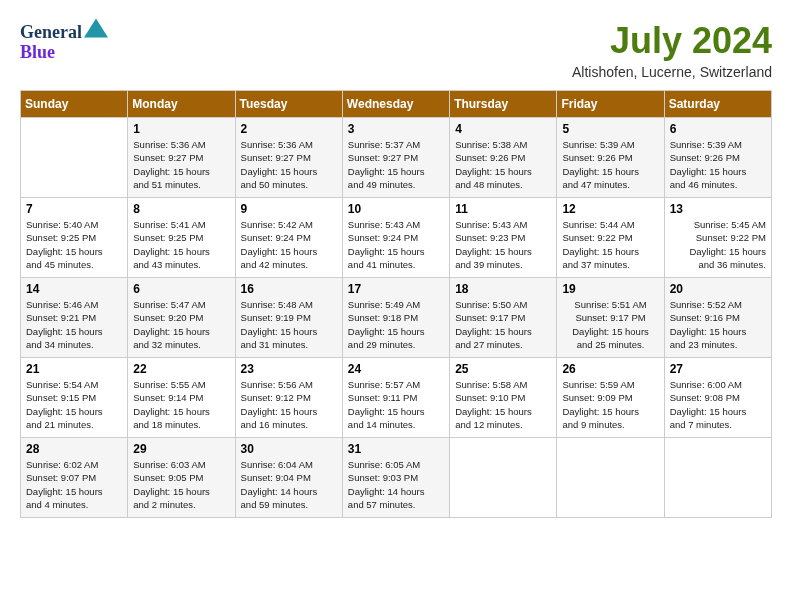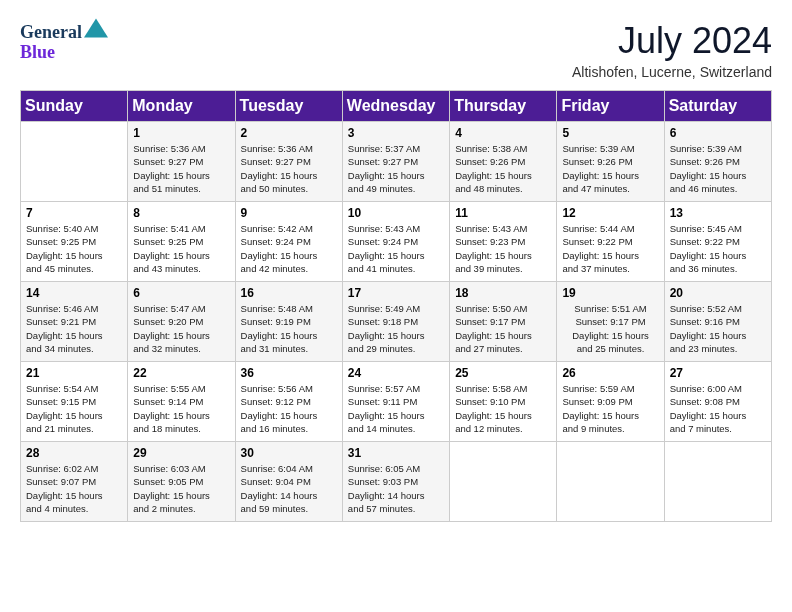--- a/index.html
+++ b/index.html
@@ -34,39 +34,39 @@
       width: 24px;
       height: 20px;
       margin-left: 2px;
       margin-top: -2px;
     }
     .title-area {
       text-align: right;
     }
     .month-title {
       font-size: 36px;
-      font-weight: normal;
-      color: #0f172a;
+      font-weight: bold;
+      color: #4d7c0f;
     }
     .location {
       font-size: 14px;
       color: #333;
       margin-top: 2px;
     }
     table {
       width: 100%;
       border-collapse: collapse;
       font-size: 10.5px;
     }
     thead th {
-      background-color: #4c1d95;
+      background-color: #a16207;
       color: #fff;
       padding: 6px 4px;
       text-align: left;
-      font-size: 16px;
+      font-size: 12px;
       border: 1px solid #ccc;
     }
     td {
       border: 1px solid #ccc;
       padding: 4px 5px;
       vertical-align: top;
       width: calc(100% / 7);
       height: 80px;
       background: #fff;
     }
@@ -203,21 +203,21 @@
         </td>
         <td>
           <span class="day-number">12</span>
           <div class="day-info" style="white-space: pre-line;">Sunrise: 5:44 AM
 Sunset: 9:22 PM
 Daylight: 15 hours
 and 37 minutes.</div>
         </td>
         <td>
           <span class="day-number">13</span>
-          <div class="day-info" style="white-space: pre-line;">Sunrise: 5:45 AM
+          <div class="day-info" style="white-space: pre-line; text-align: right;">Sunrise: 5:45 AM
 Sunset: 9:22 PM
 Daylight: 15 hours
 and 36 minutes.</div>
         </td>
       </tr>
       <tr class="row-shaded">
         <td>
           <span class="day-number">14</span>
           <div class="day-info" style="white-space: pre-line;">Sunrise: 5:46 AM
 Sunset: 9:21 PM
@@ -276,21 +276,21 @@
 and 21 minutes.</div>
         </td>
         <td>
           <span class="day-number">22</span>
           <div class="day-info" style="white-space: pre-line;">Sunrise: 5:55 AM
 Sunset: 9:14 PM
 Daylight: 15 hours
 and 18 minutes.</div>
         </td>
         <td>
-          <span class="day-number">36</span>
+          <span class="day-number">23</span>
           <div class="day-info" style="white-space: pre-line;">Sunrise: 5:56 AM
 Sunset: 9:12 PM
 Daylight: 15 hours
 and 16 minutes.</div>
         </td>
         <td>
           <span class="day-number">24</span>
           <div class="day-info" style="white-space: pre-line;">Sunrise: 5:57 AM
 Sunset: 9:11 PM
 Daylight: 15 hours

